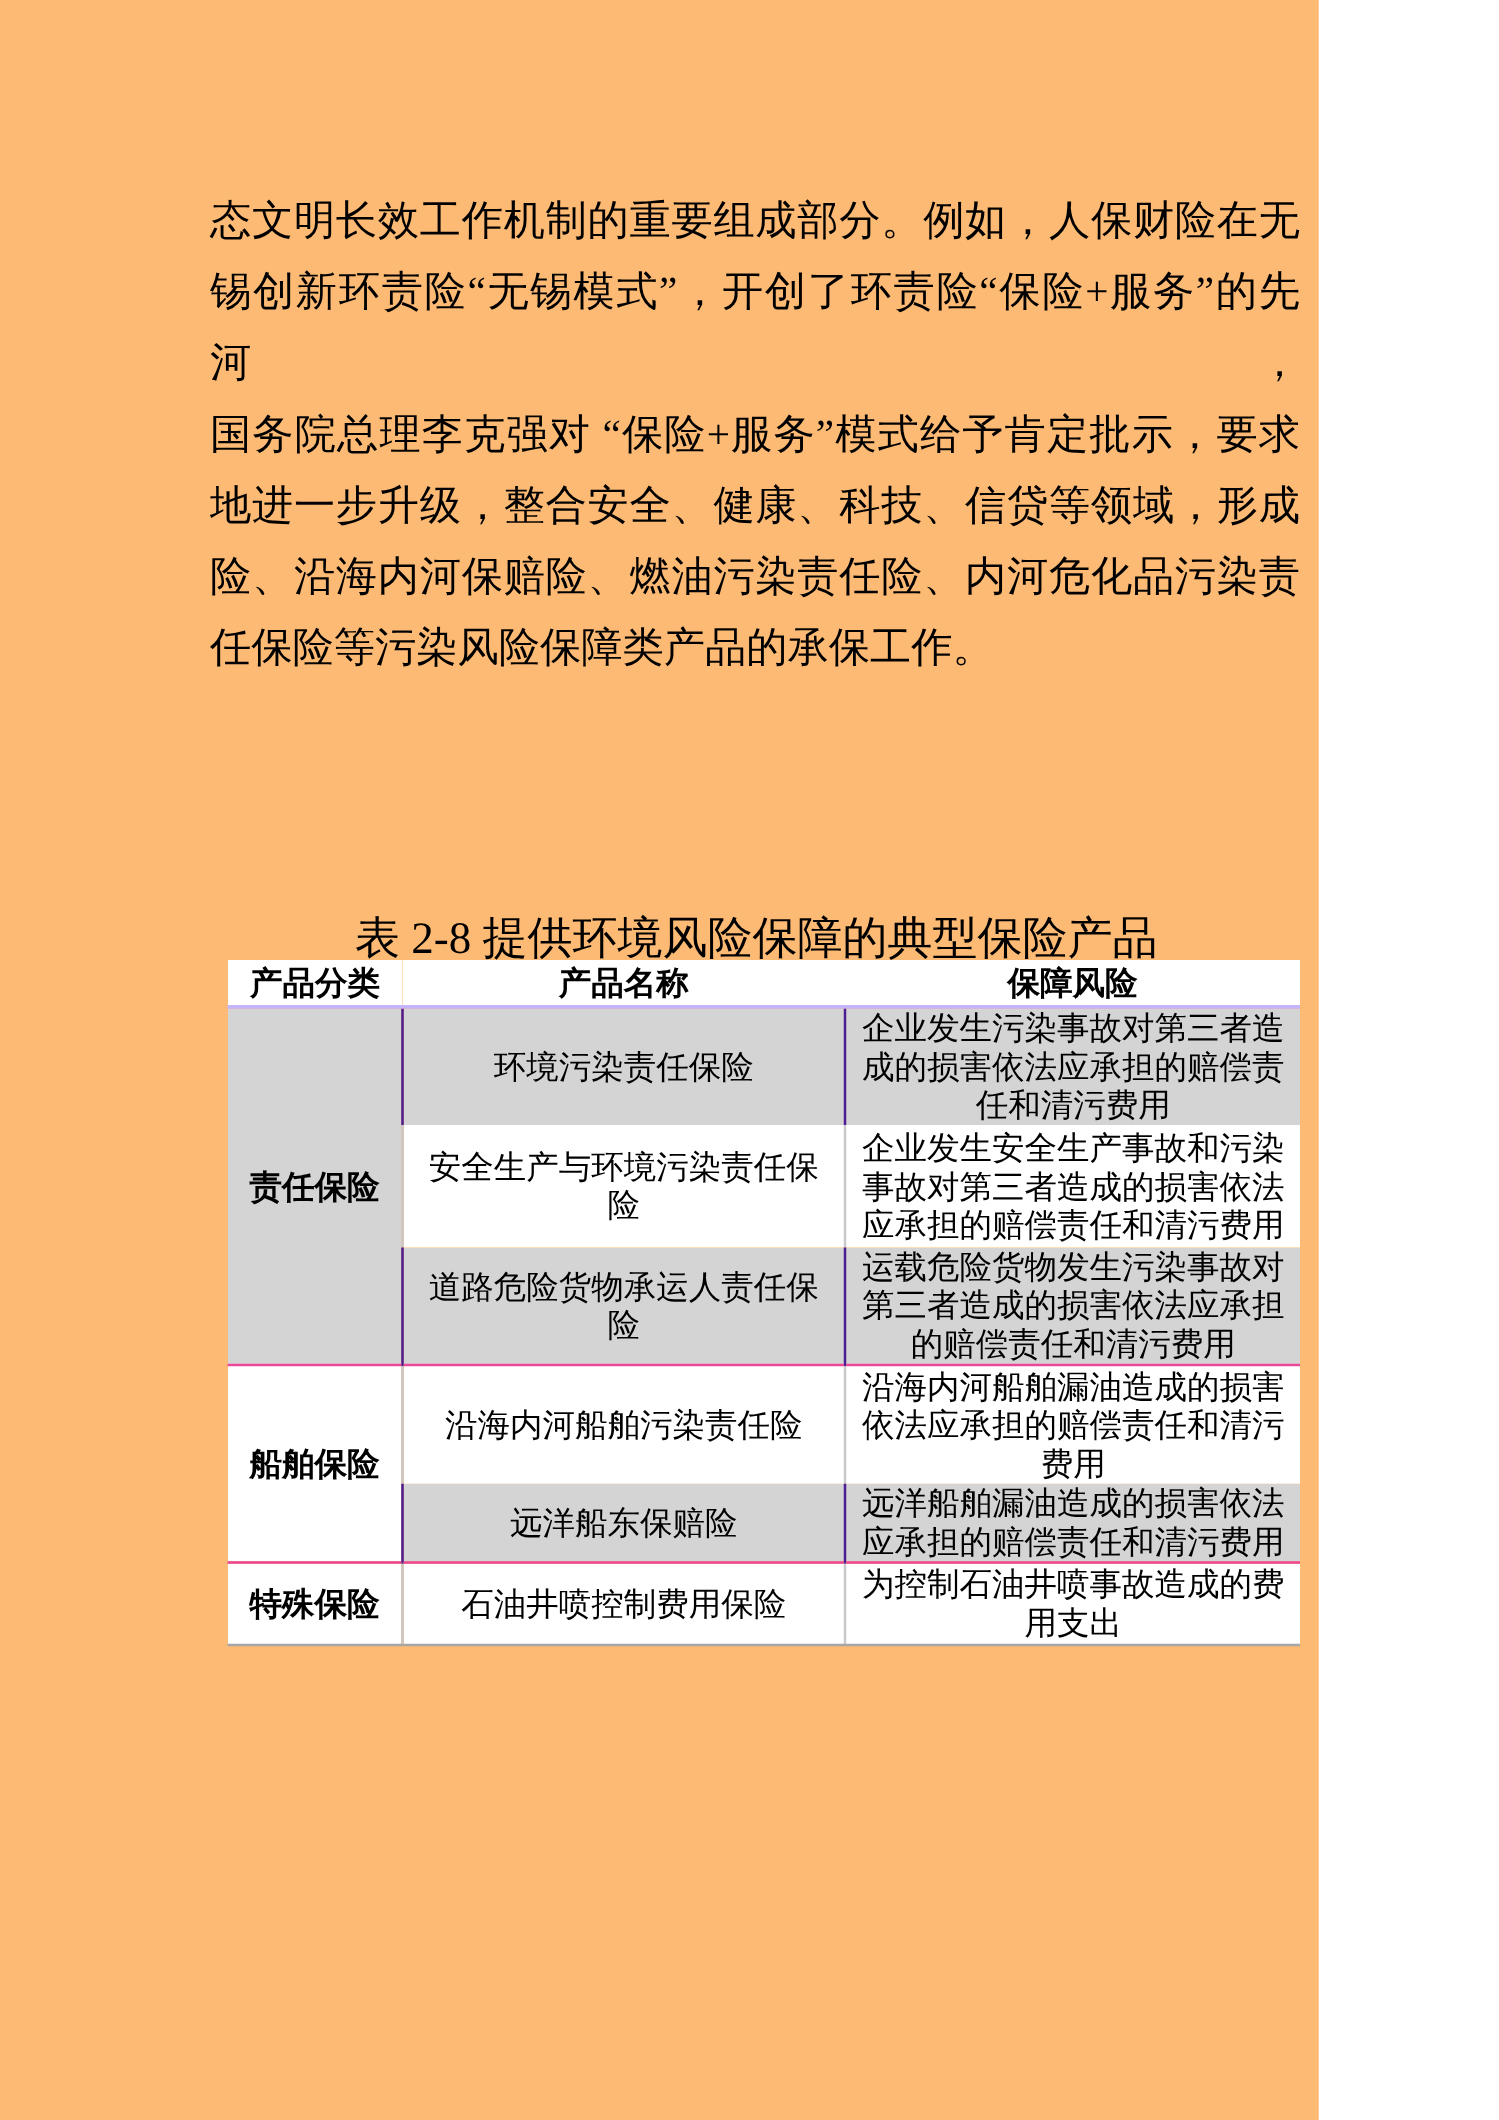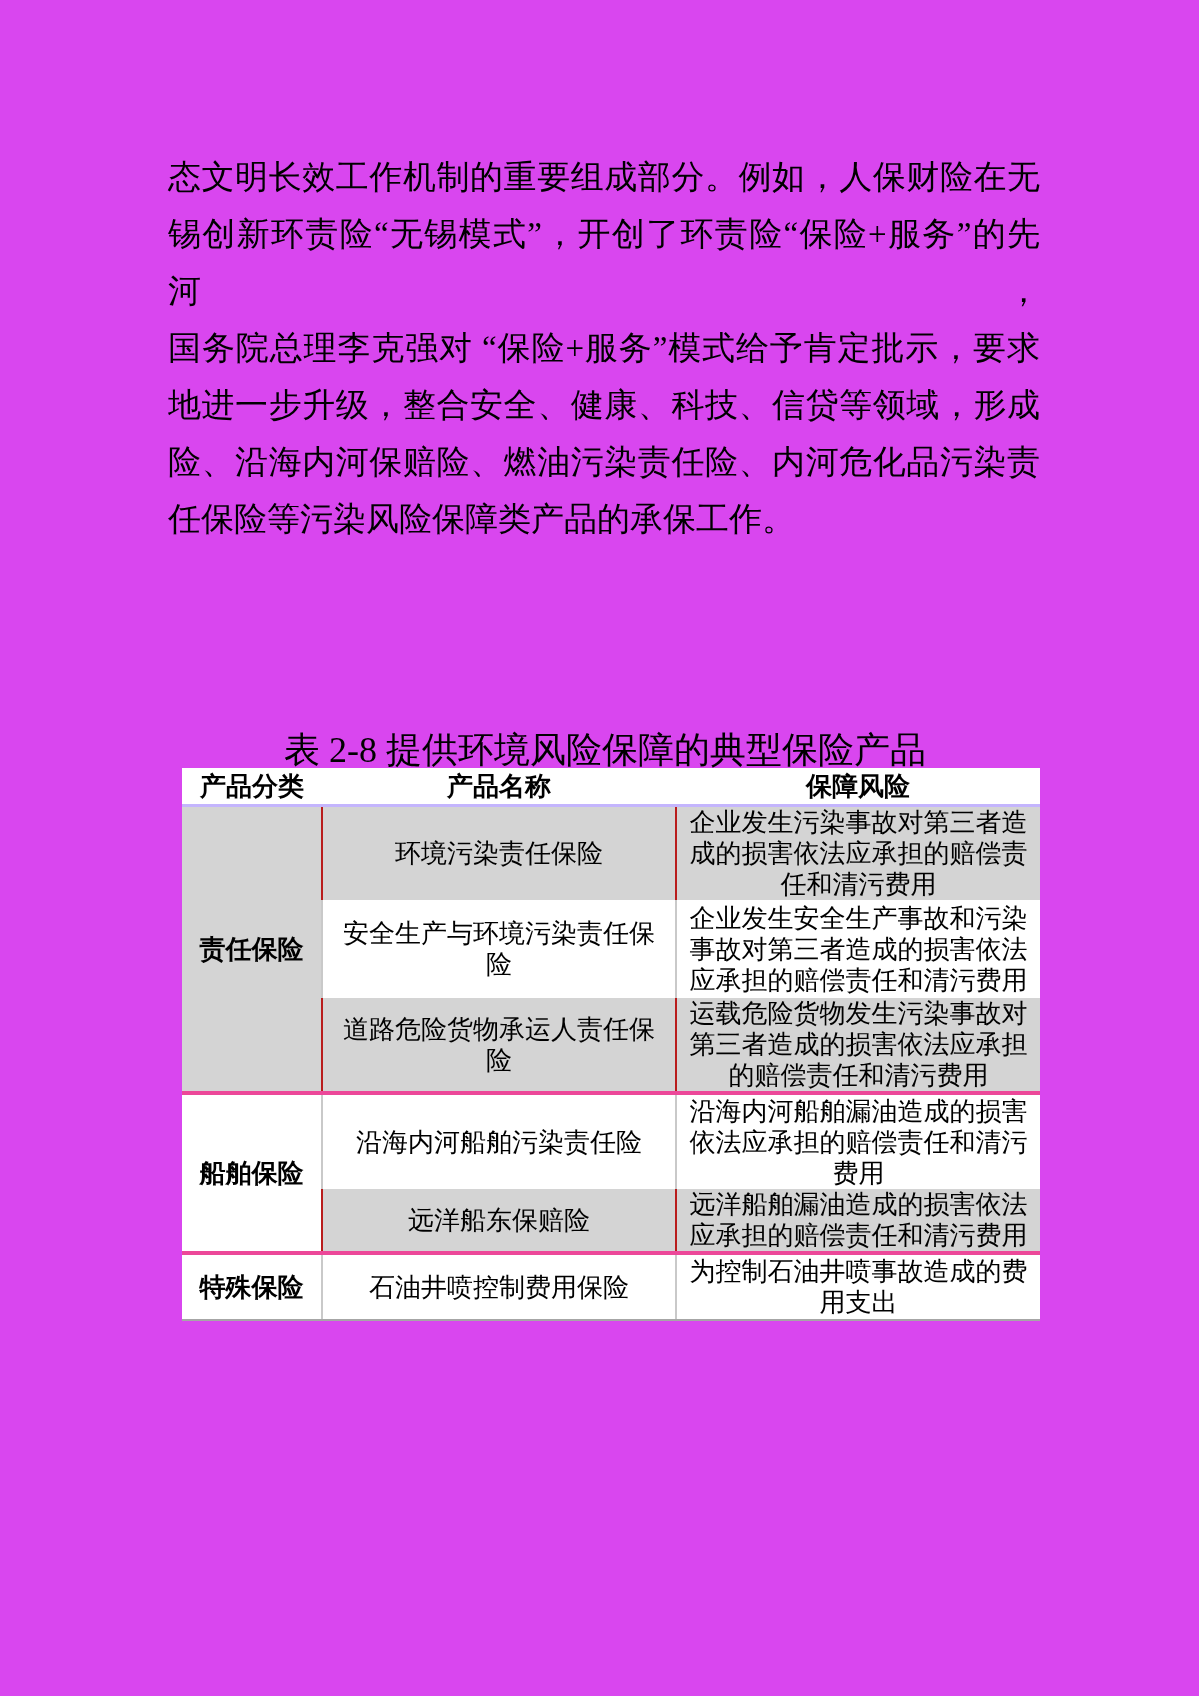--- a/index.html
+++ b/index.html
@@ -1,20 +1,20 @@
 <!DOCTYPE html>
 <html lang="zh"><head>
 <meta charset="utf-8">
 <style>
   html, body { margin: 0; padding: 0; background: #ffffff; }
   .page {
     position: relative;
-    width: 1199px;
+    width: 1055px;
     height: 1696px;
-    background: #d946ef;
+    background: #fdba74;
     font-family: "Liberation Serif", "DejaVu Serif", serif;
     color: #000000;
     overflow: hidden;
   }
 
   
   .textblock {
     position: absolute;
     left: 168px;
     top: 149px;
@@ -66,25 +66,25 @@
   }
   .tbl td.risk, .tbl td.name { line-height: 31px; }
   .tbl td.cat { font-weight: bold; }
 
   tr.g td { background: #d4d4d4; }
   tr.w td { background: #ffffff; }
   td.catg { background: #d4d4d4; }
   td.catw { background: #ffffff; }
 
   
-  tr.g td.name, tr.g td.risk { border-left: 2px solid #b91c1c; }
+  tr.g td.name, tr.g td.risk { border-left: 2px solid #4c1d95; }
   tr.w td.name, tr.w td.risk { border-left: 2px solid #c9c9c9; }
 
   
-  tr.blockstart td { border-top: 4px solid #ec4899; }
+  tr.blockstart td { border-top: 2px solid #ec4899; }
   tr.lastrow td { border-bottom: 2px solid #a6a6a6; }
 
   tr.h92 td { height: 92px; }
   tr.h98 td { height: 98px; }
   tr.h93 td { height: 93px; }
   tr.h94 td { height: 94px; }
   tr.h62 td { height: 62px; }
   tr.h64 td { height: 64px; }
 
   

